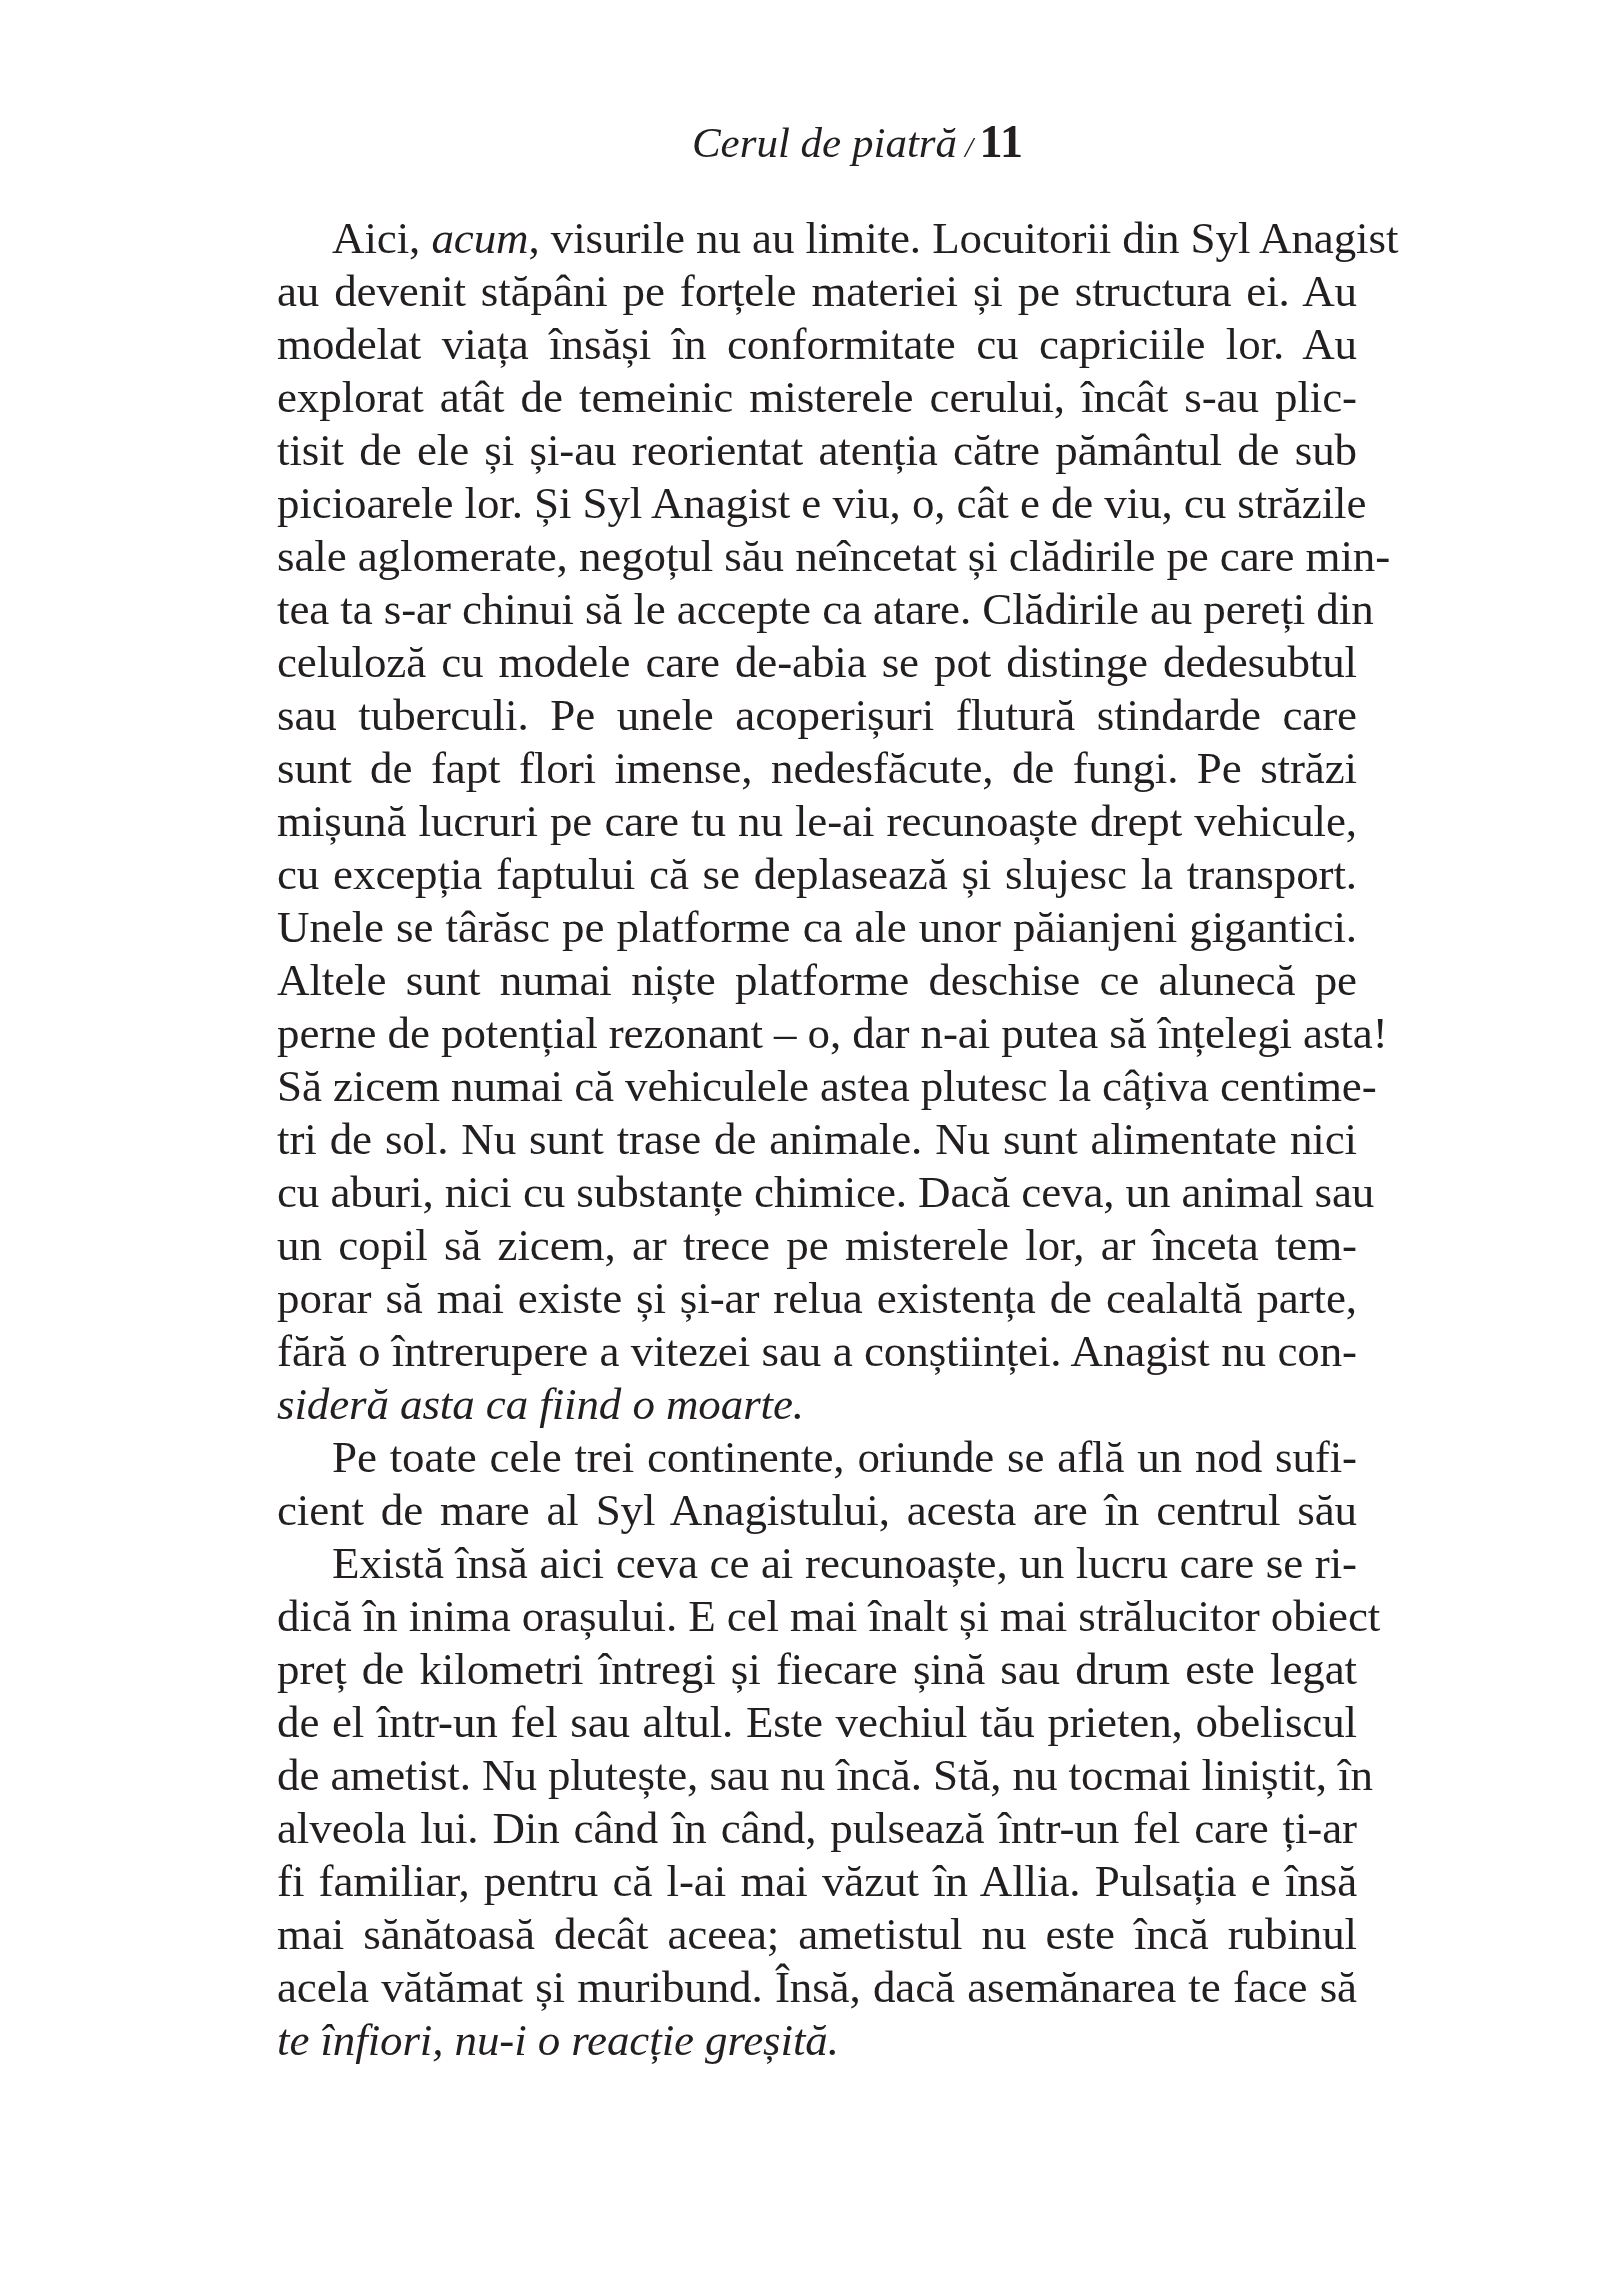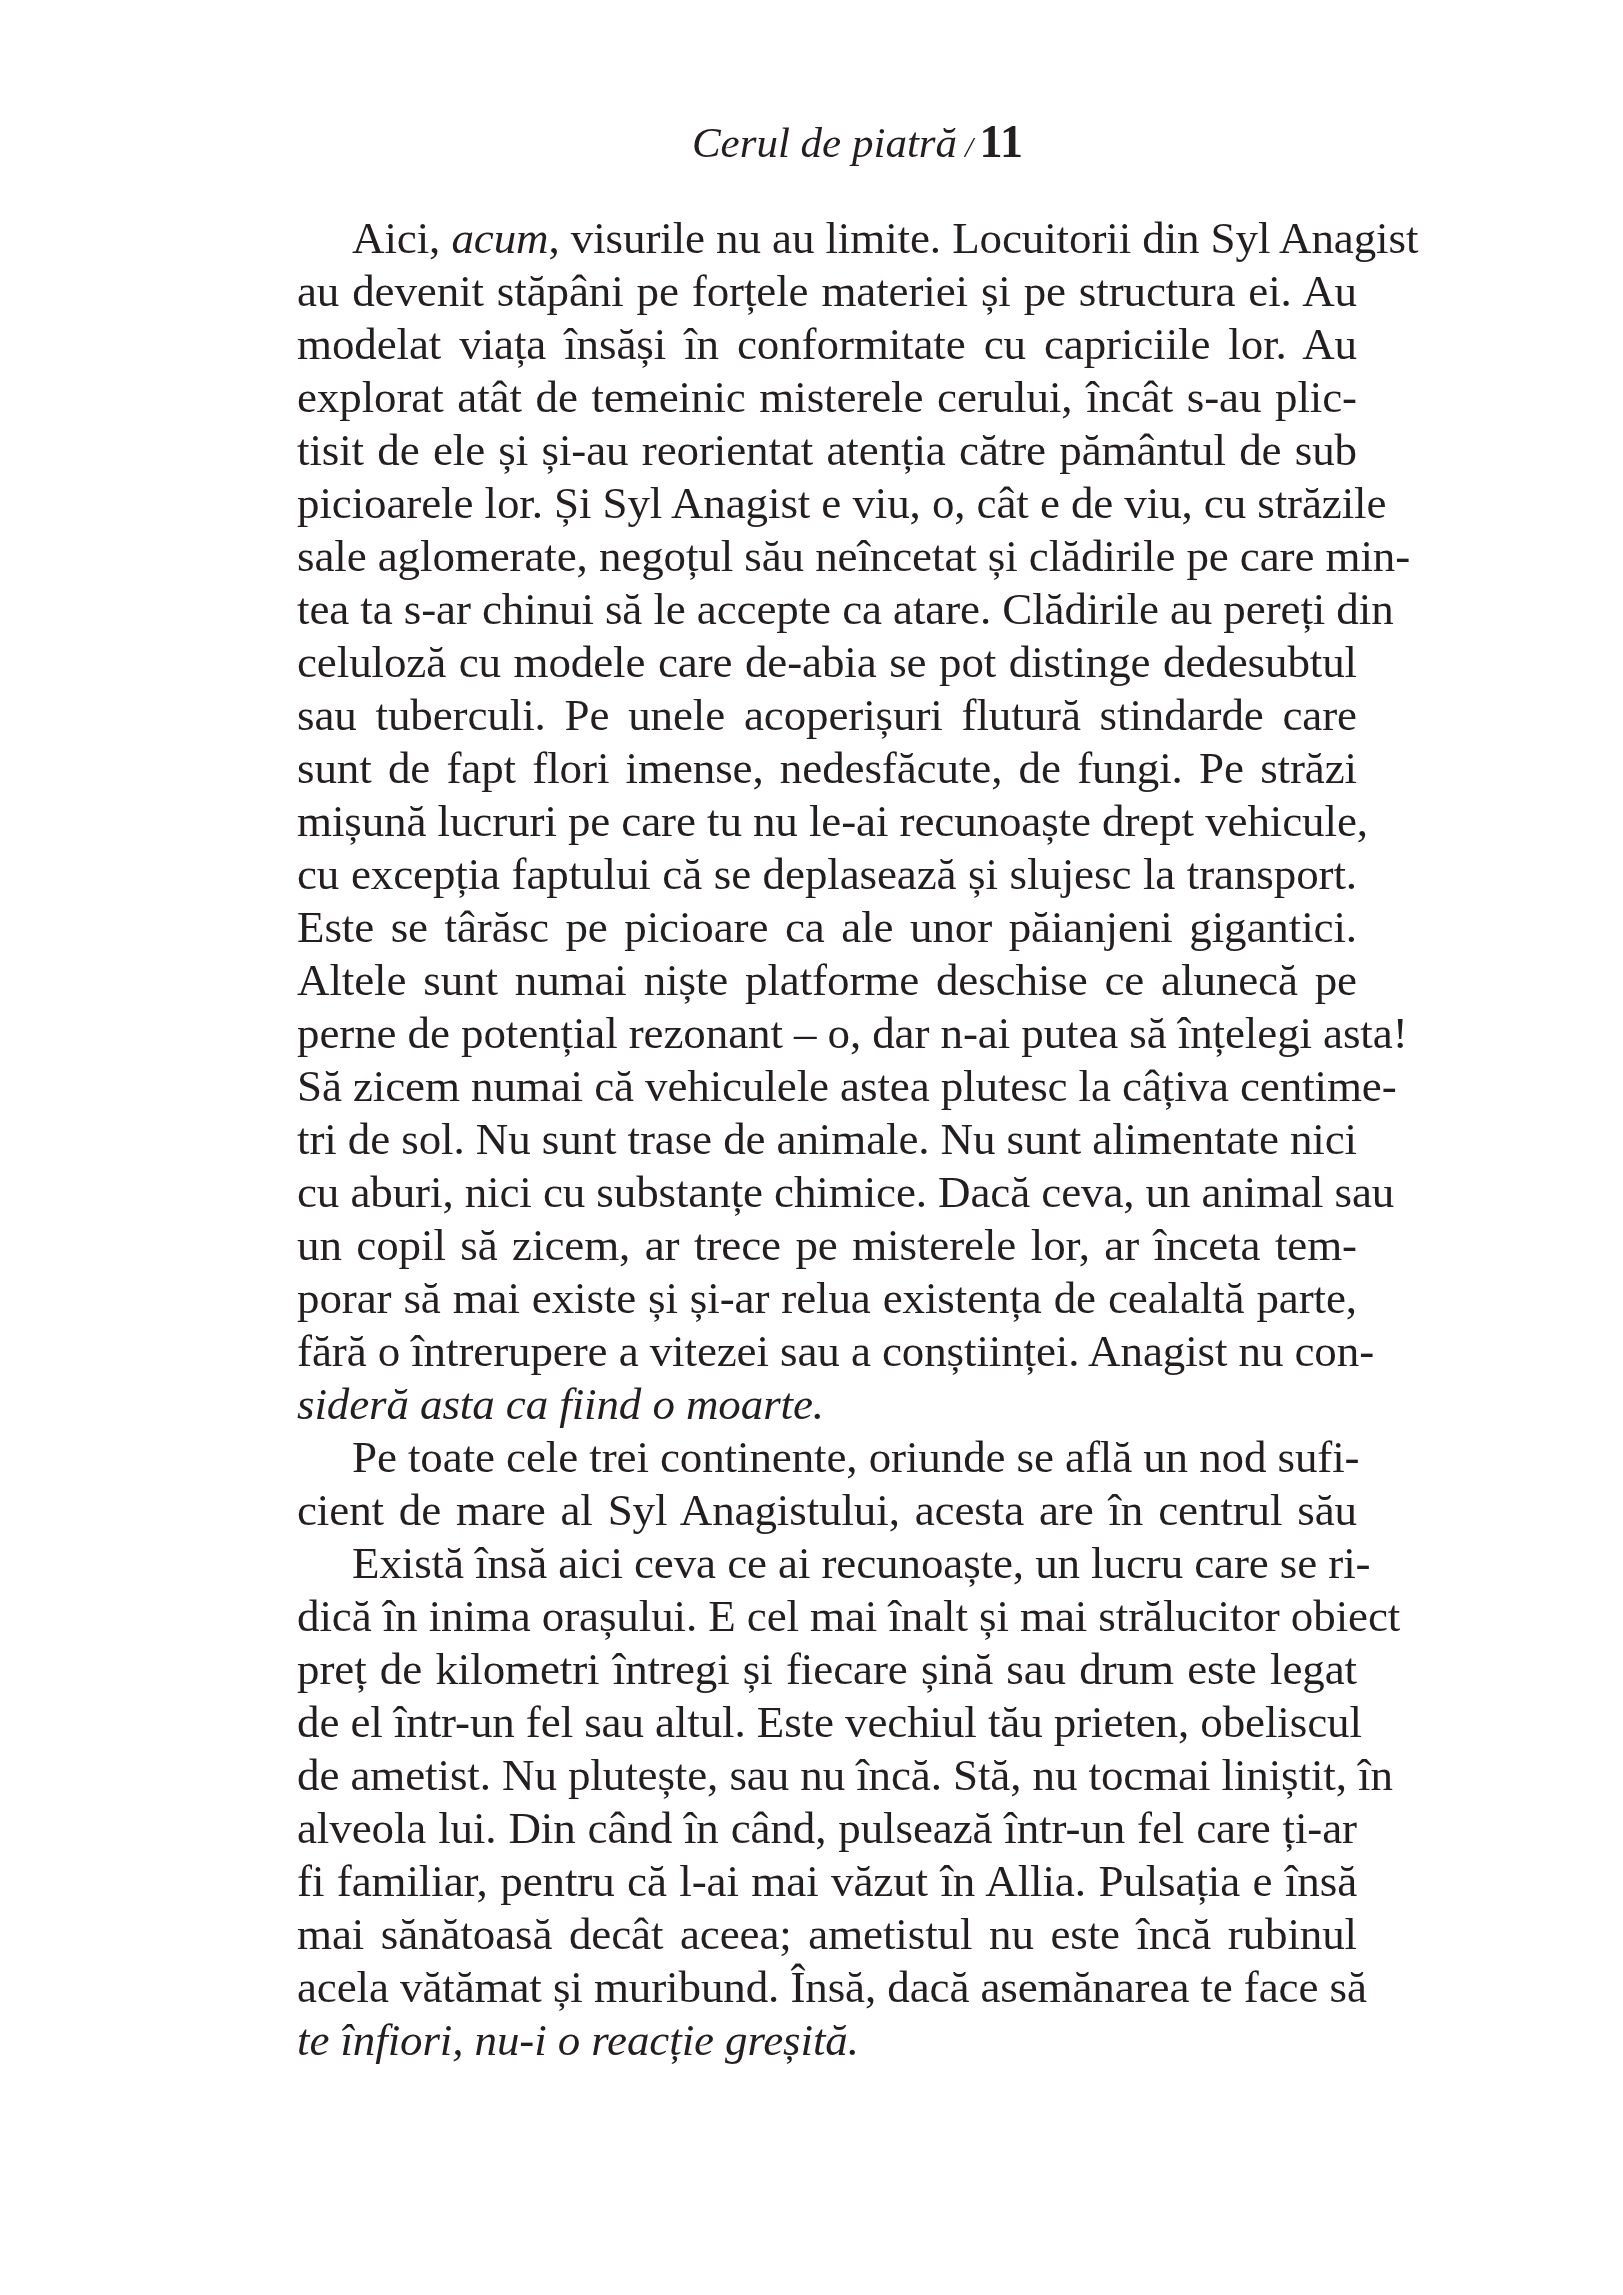--- a/index.html
+++ b/index.html
@@ -13,21 +13,21 @@
   .running-head .title { font-style:italic; font-family:"Liberation Serif", serif; font-size:43px; }
   .running-head .sep { font-family:"Liberation Serif", serif; font-style:italic; font-size:29px; margin:0 6.5px 0 7.9px; }
   .running-head .num { font-family:"Liberation Serif", serif; font-weight:bold; font-size:46px; }
   .body {
     position:absolute; left:277px; top:212px; width:1080px;
     font-family:"Liberation Serif", serif; font-size:45px;
   }
   .line {
     display:block; height:53px; line-height:53px;
     text-align:justify; text-align-last:justify; white-space:nowrap;
-    overflow:visible; letter-spacing:-0.1px;margin-left:20px;
+    overflow:visible; letter-spacing:-0.1px;
   }
   .line.indent { padding-left:55px; }
   .line.last { text-align-last:left;font-style:italic; }
   .line em { font-style:italic; }
 </style>
 </head>
 <body>
 
 <div class="page">
   <div class="running-head">
@@ -42,21 +42,21 @@
         <span class="line"><span>explorat atât de temeinic misterele cerului, încât s-au plic-</span></span>
         <span class="line"><span>tisit de ele și și-au reorientat atenția către pământul de sub</span></span>
         <span class="line"><span>picioarele lor. Și Syl Anagist e viu, o, cât e de viu, cu străzile</span></span>
         <span class="line"><span>sale aglomerate, negoțul său neîncetat și clădirile pe care min-</span></span>
         <span class="line"><span>tea ta s-ar chinui să le accepte ca atare. Clădirile au pereți din</span></span>
         <span class="line"><span>celuloză cu modele care de-abia se pot distinge dedesubtul</span></span>
         <span class="line"><span>sau tuberculi. Pe unele acoperișuri flutură stindarde care</span></span>
         <span class="line"><span>sunt de fapt flori imense, nedesfăcute, de fungi. Pe străzi</span></span>
         <span class="line"><span>mișună lucruri pe care tu nu le-ai recunoaște drept vehicule,</span></span>
         <span class="line"><span>cu excepția faptului că se deplasează și slujesc la transport.</span></span>
-        <span class="line"><span>Este se târăsc pe picioare ca ale unor păianjeni gigantici.</span></span>
+        <span class="line"><span>Unele se târăsc pe platforme ca ale unor păianjeni gigantici.</span></span>
         <span class="line"><span>Altele sunt numai niște platforme deschise ce alunecă pe</span></span>
         <span class="line"><span>perne de potențial rezonant – o, dar n-ai putea să înțelegi asta!</span></span>
         <span class="line"><span>Să zicem numai că vehiculele astea plutesc la câțiva centime-</span></span>
         <span class="line"><span>tri de sol. Nu sunt trase de animale. Nu sunt alimentate nici</span></span>
         <span class="line"><span>cu aburi, nici cu substanțe chimice. Dacă ceva, un animal sau</span></span>
         <span class="line"><span>un copil să zicem, ar trece pe misterele lor, ar înceta tem-</span></span>
         <span class="line"><span>porar să mai existe și și-ar relua existența de cealaltă parte,</span></span>
         <span class="line"><span>fără o întrerupere a vitezei sau a conștiinței. Anagist nu con-</span></span>
         <span class="line last"><span>sideră asta ca fiind o moarte.</span></span>
       </div>

